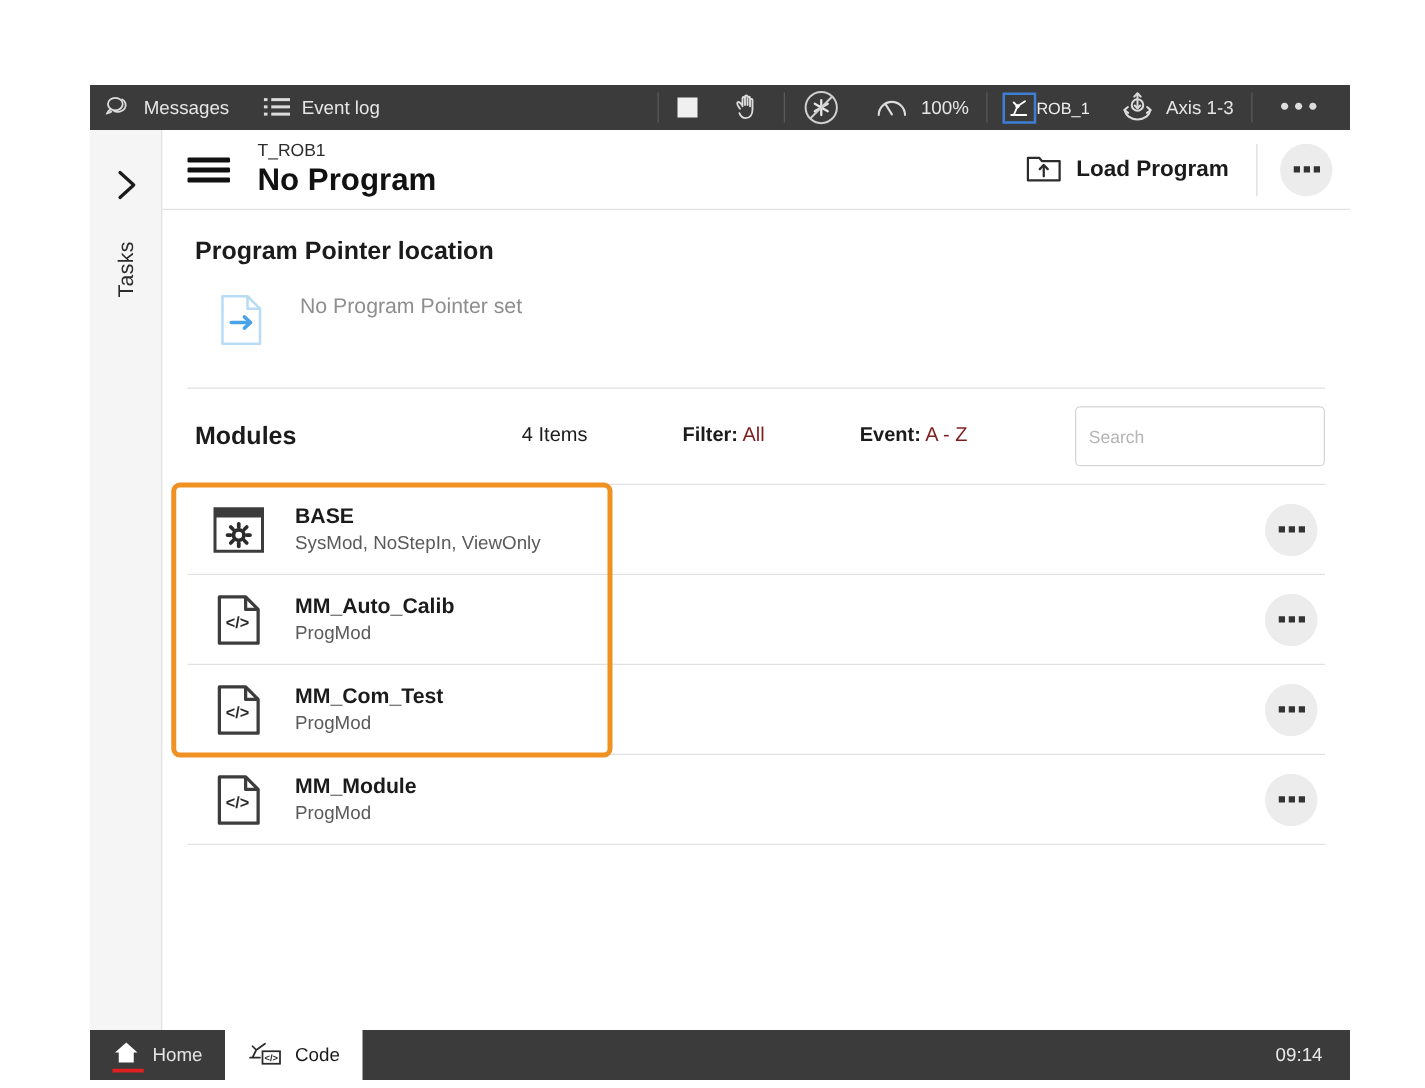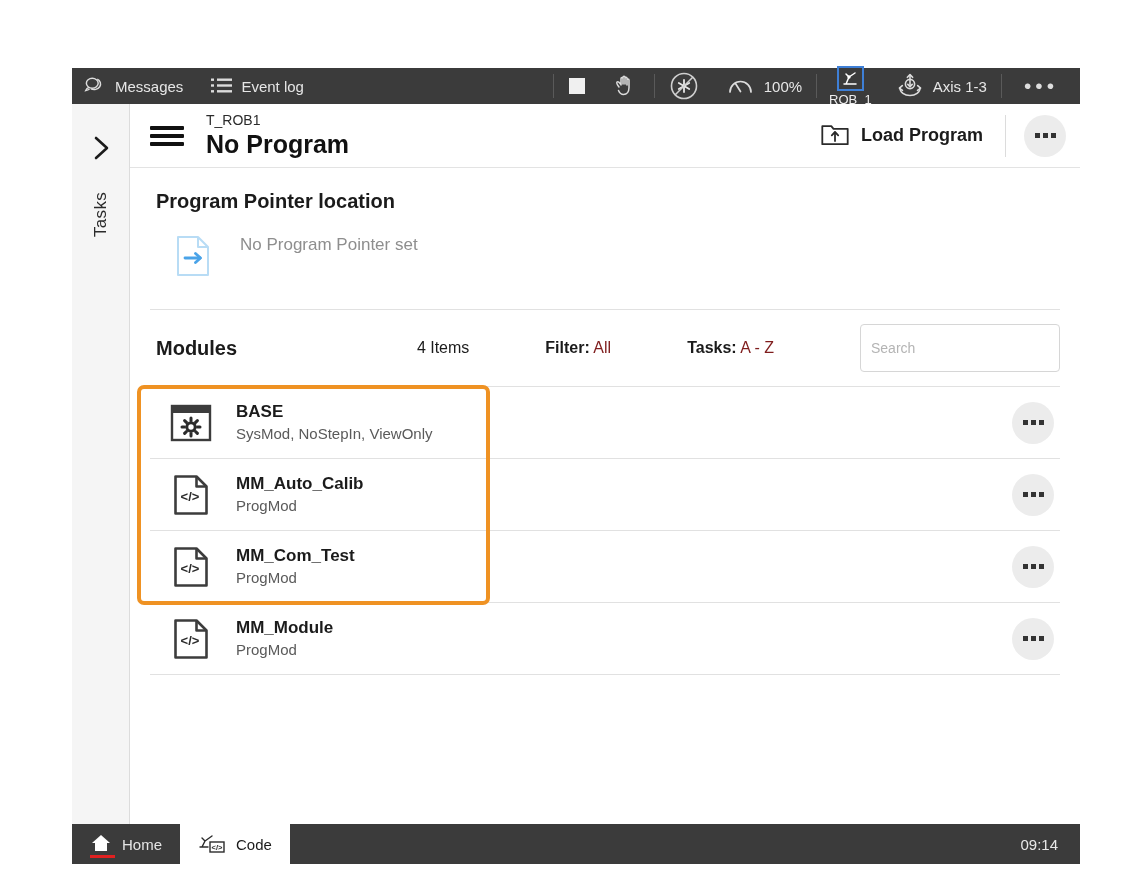--- a/index.html
+++ b/index.html
@@ -41,21 +41,21 @@
   .tb-sep { width: 1px; background: #5a5a5a; margin: 6px 0; }
   .tb-item {
     display: flex; align-items: center; gap: 9px;
     padding: 0 14px; height: 100%; font-size: 15px; color: #e6e6e6;
   }
   .tb-left { flex: 1; }
   .tb-left .tb-item:first-child { padding-left: 12px; }
   .tb-icon { display: flex; align-items: center; justify-content: center; }
   .tb-pct { font-size: 15px; }
   .rob-box {
-    display: flex; flex-direction: column; align-items: center;
+    display: flex; flex-direction: row; align-items: center;
     padding: 0 10px 0 12px;
   }
   .rob-frame {
     width: 27px; height: 25px; border: 2px solid #3e7fd6;
     display: flex; align-items: center; justify-content: center;
   }
   .rob-label { font-size: 13px; margin-top: 1px; color: #eee; }
   .tb-dots {
     display: flex; align-items: center; justify-content: center;
     padding: 0 22px; letter-spacing: 4px; font-size: 21px; color: #ddd;
@@ -370,21 +370,21 @@
 
         <div class="mod-head">
           <div class="mod-title">Modules</div>
           <div class="mh-spacer"></div>
           <div class="mh-item">4 Items</div>
           <div class="mh-item">
             <b>Filter:</b>
             <span class="mh-val">All</span>
           </div>
           <div class="mh-item">
-            <b>Tasks:</b>
+            <b>Event:</b>
             <span class="mh-val">A - Z</span>
           </div>
           <div class="search-box">
             <input type="text" placeholder="Search" style="">
           </div>
         </div>
 
         <div class="mod-list">
 
           <div class="mod-row">

